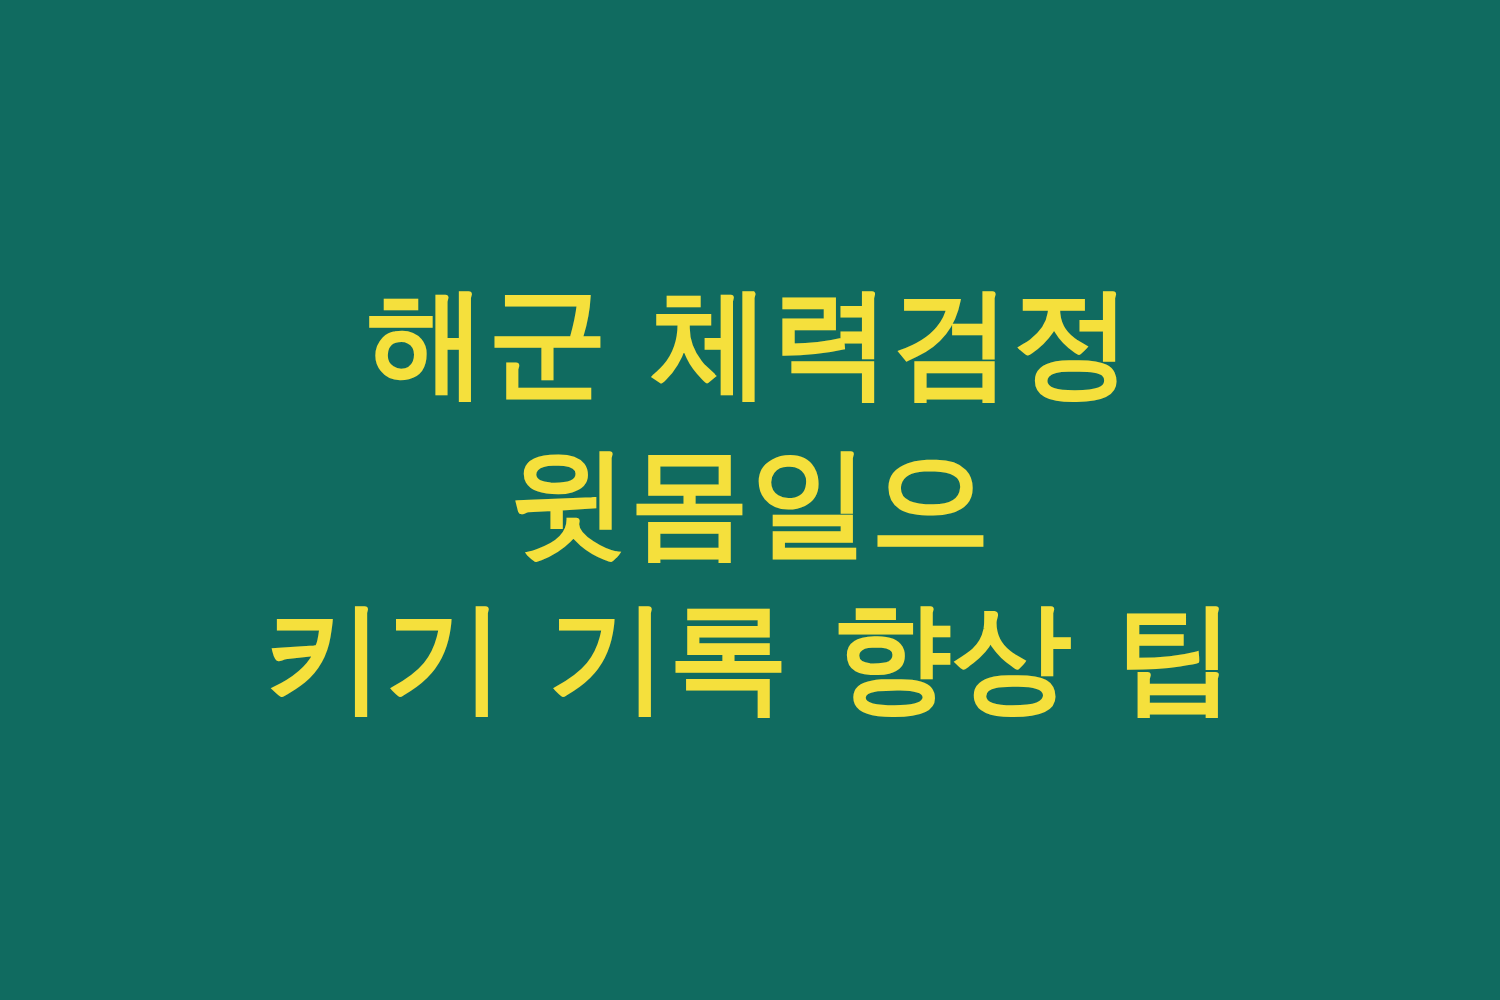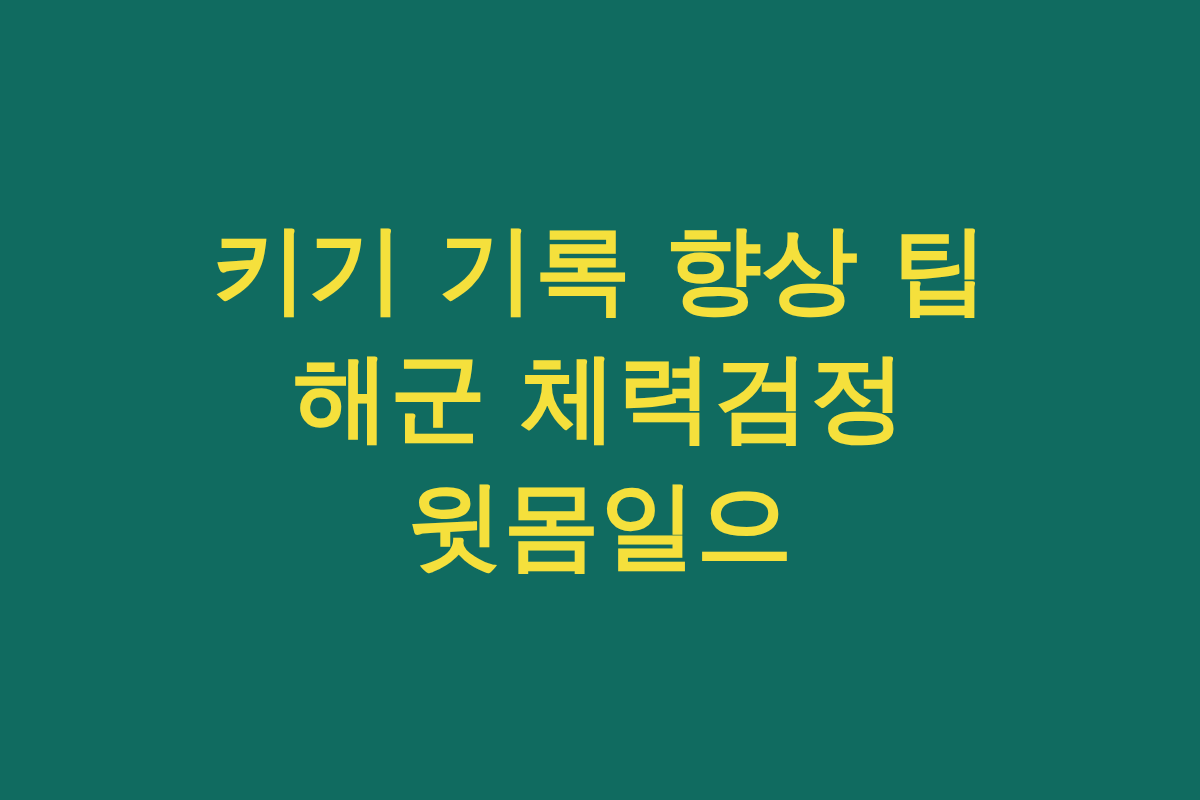--- a/index.html
+++ b/index.html
@@ -48,17 +48,17 @@
   .headline .line-2 {
     margin-top: -4px;
   }
 </style>
 </head>
 <body>
 
 <div class="banner" style="background: rgb(16, 107, 96);">
 
   <h1 class="headline" style="color: rgb(245, 224, 60);">
+    <span class="line line-1">해군 체력검정 윗몸일으</span>
     <span class="line line-2">키기 기록 향상 팁</span>
-    <span class="line line-1">해군 체력검정 윗몸일으</span>
   </h1>
 
 </div>
 
 </body></html>

